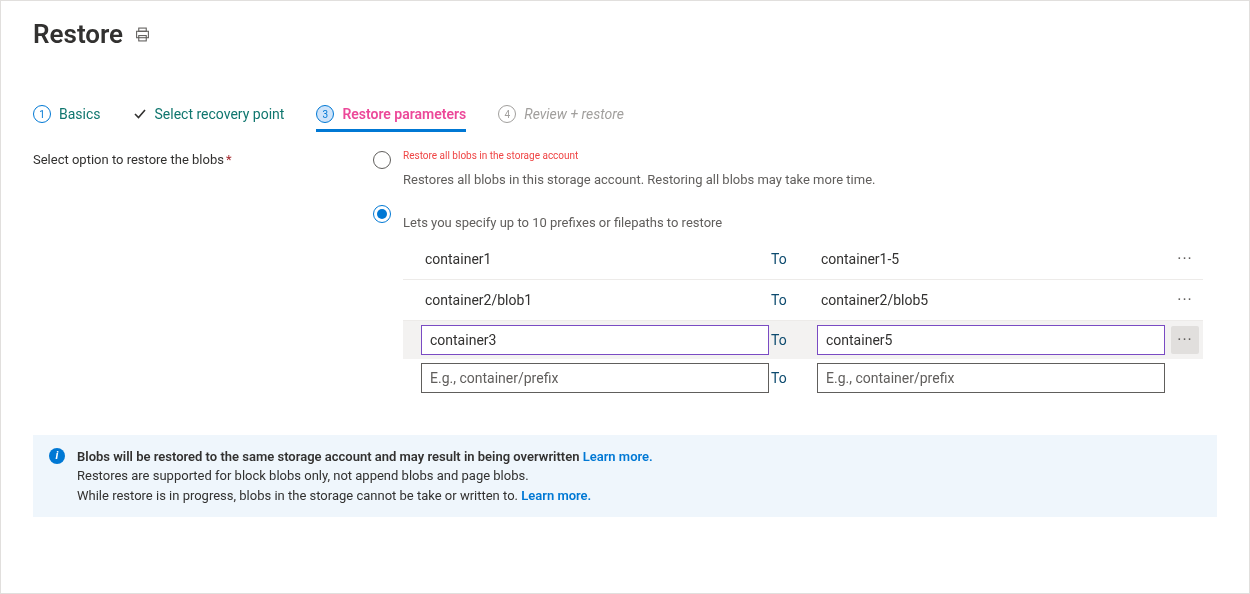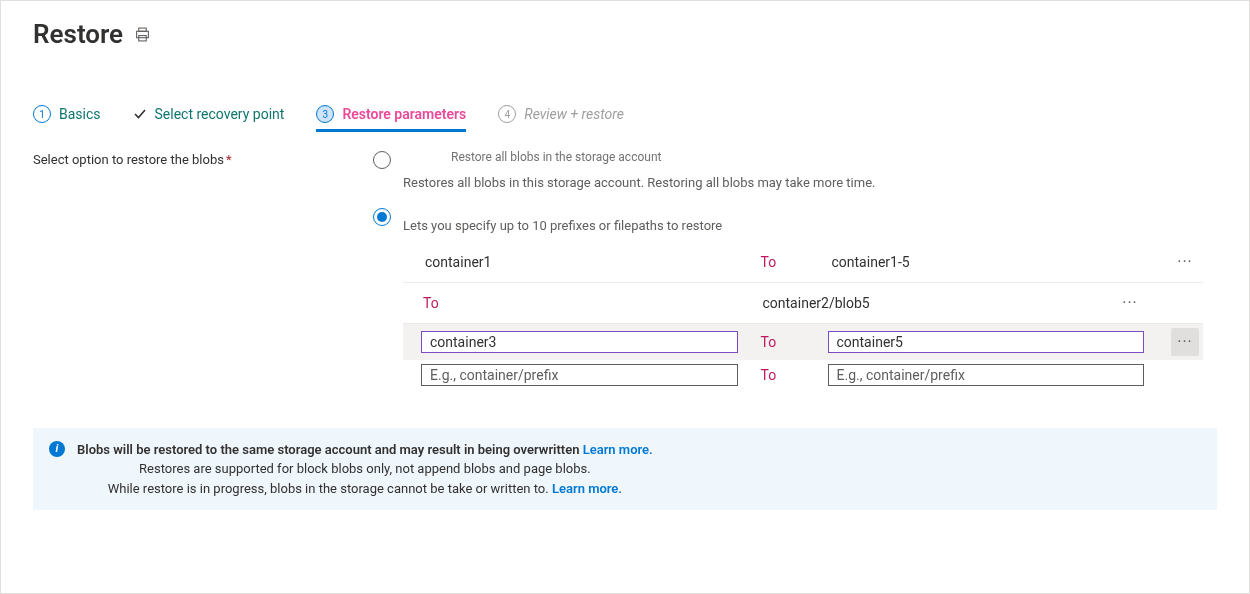--- a/index.html
+++ b/index.html
@@ -100,29 +100,29 @@
     }
     .radio.selected { border-color: #0078d4; }
     .radio.selected::after {
       content: "";
       position: absolute;
       top: 3px; left: 3px; right: 3px; bottom: 3px;
       background: #0078d4;
       border-radius: 50%;
     }
     .opt-body { flex: 1; }
-    .opt-title { font-size: 12px; color: #737373; margin-left: 48px; }
+    .opt-title { font-size: 10px; color: #ef4444; }
     .opt-desc { font-size: 13px; color: #605e5c; margin-top: 10px; line-height: 1.45; max-width: 560px; }
 
     .prefix-rows { margin-top: 6px; }
     .prefix-row {
       display: grid;
       grid-template-columns: 1fr 48px 1fr 34px;
       align-items: center;
-      gap: 21px;
+      gap: 0;
       padding: 6px 4px 6px 18px;
       border-bottom: 1px solid #edebe9;
     }
     .prefix-row.editing {
       background: #f3f2f1;
       border-bottom: none;
       padding-top: 4px;
       padding-bottom: 4px;
     }
     .prefix-row.editing .more-btn { background: #e1dfdd; }
@@ -131,33 +131,33 @@
       padding-top: 4px;
       padding-left: 18px;
     }
     .cell-from, .cell-to-input {
       font-size: 14px;
       color: #323130;
       padding: 6px 4px;
     }
     .to-label {
       font-size: 14px;
-      color: #be185d;
+      color: #0c4a6e;
       text-align: left;
       padding: 0 2px;
     }
     .txt-input {
       width: 100%;
       border: 1px solid #605e5c;
       background: #ffffff;
       font-size: 14px;
       font-family: inherit;
       color: #323130;
       padding: 5px 8px;
-      height: 22px;
+      height: 30px;
     }
     .txt-input.focused {
       border-color: #7a4bc3;
       outline: none;
     }
     .txt-input::placeholder { color: #605e5c; }
     .more-btn {
       width: 28px; height: 28px;
       display: flex;
       align-items: center;
@@ -187,21 +187,21 @@
       border-radius: 50%;
       background: #0078d4;
       color: #ffffff;
       display: flex; align-items: center; justify-content: center;
       flex: 0 0 auto;
       font-size: 11px;
       font-weight: 700;
       font-style: italic;
       margin-top: 1px;
     }
-    .info-body { font-size: 13px; line-height: 1.5; color: #323130; text-align: center; }
+    .info-body { font-size: 13px; line-height: 1.5; color: #323130; }
     .info-body .bold { font-weight: 600; }
     .link { color: #0078d4; cursor: pointer; font-weight: 600; }
   </style>
 </head>
 <body>
 
 <div class="page-header">
   <div class="page-title">Restore</div>
   <div class="print-icon">
     <svg viewBox="0 0 14 14" fill="none" stroke="#605e5c" stroke-width="1">
@@ -259,20 +259,21 @@
           <div class="prefix-row">
             <div class="cell-from">container1</div>
             <div class="to-label">To</div>
             <div class="cell-to-input">container1-5</div>
             <div class="more-btn">
                 <span class="more-dots">···</span>
               </div>
           </div>
 
           <div class="prefix-row">
+            <div class="cell-from">container2/blob1</div>
             <div class="to-label">To</div>
             <div class="cell-to-input">container2/blob5</div>
             <div class="more-btn">
                 <span class="more-dots">···</span>
               </div>
           </div>
 
           <div class="prefix-row editing">
             <input class="txt-input focused" value="container3" style="">
             <div class="to-label">To</div>

